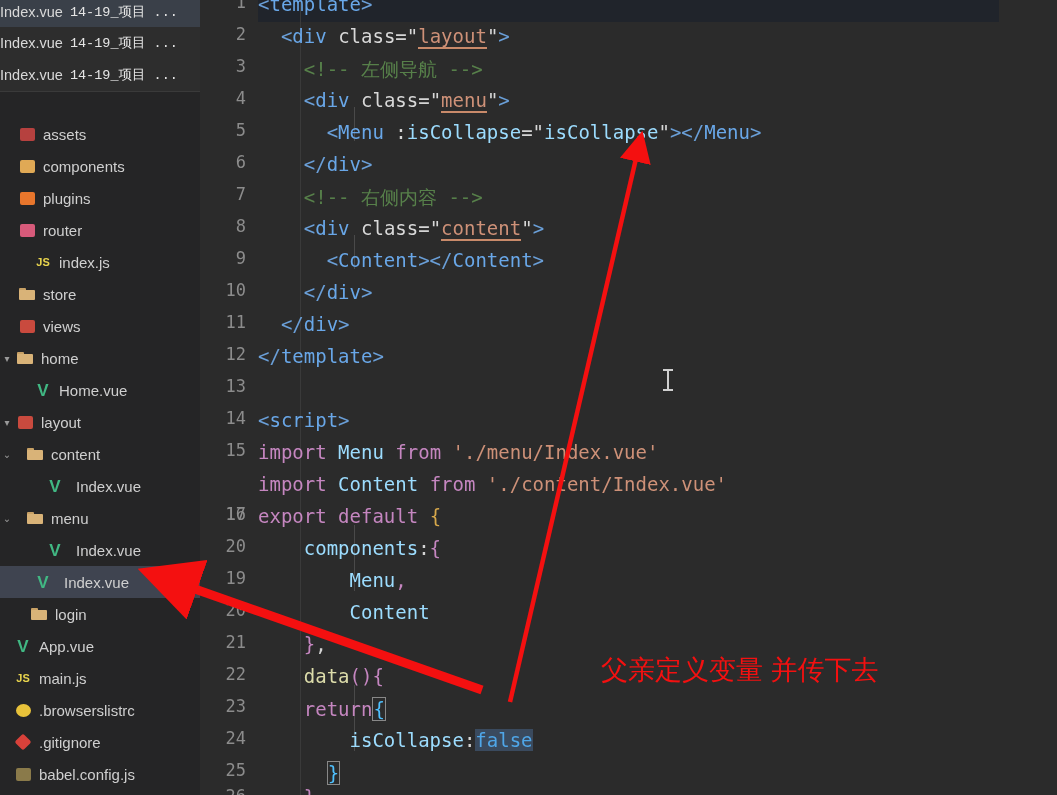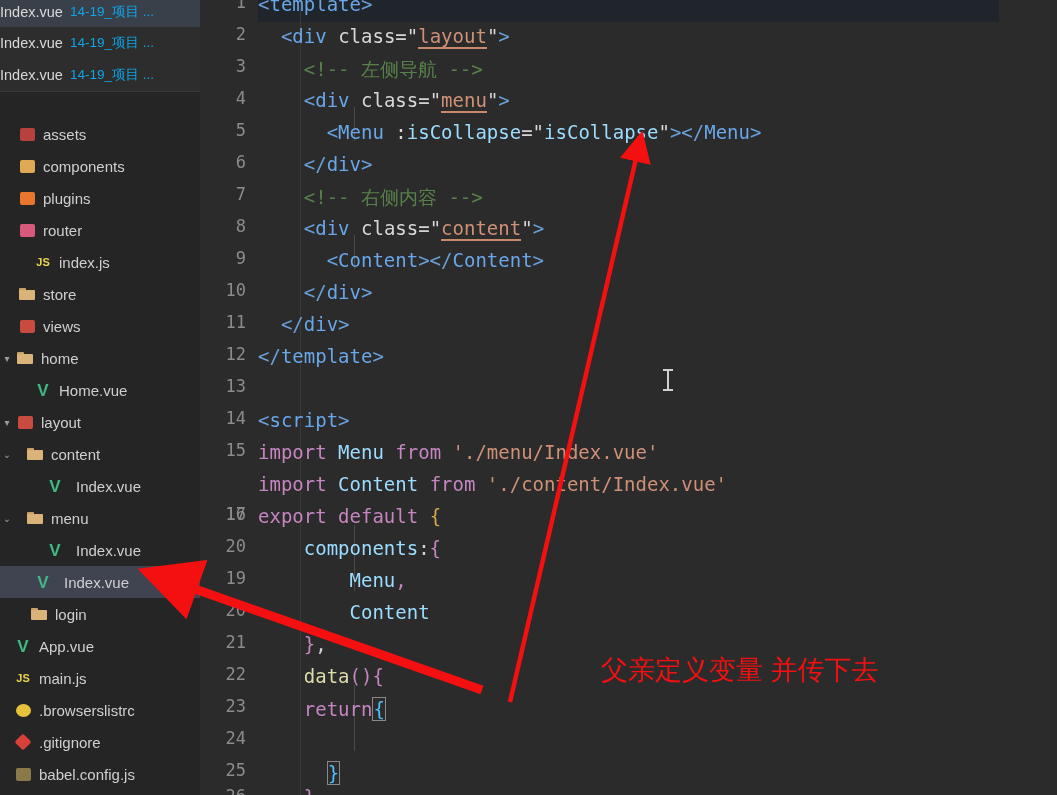--- a/index.html
+++ b/index.html
@@ -58,21 +58,21 @@
   }
   .tabstrip{position:absolute;left:0;top:0;width:200px;height:92px;background:#2d2d2d;}
   .tab-item{
     position:absolute;left:0;width:200px;height:30px;
     font-family:"Liberation Sans",sans-serif;font-size:14.5px;
     color:#c4c4c4;white-space:nowrap;overflow:hidden;
     display:flex;align-items:center;
   }
   .tab-item.active{background:#3a4049;}
   .tab-item .tfile{color:#d8d8d8;}
-  .tab-item .tpath{color:#0ea5e9;margin-left:7px;font-size:13.5px;}
+  .tab-item .tpath{color:#e5e5e5;margin-left:7px;font-size:13.5px;font-family:Liberation Mono, monospace;}
   .tabstrip-sep{position:absolute;left:0;top:91px;width:200px;height:1px;background:#3a3a3a;}
   .explorer-gap{position:absolute;left:0;top:92px;width:200px;height:26px;background:#252526;}
 
   .tree{position:absolute;left:0;top:118px;width:200px;}
   .row{
     position:relative;height:32px;display:flex;align-items:center;
     font-family:"Liberation Sans",sans-serif;font-size:15px;color:#cfcfcf;
     white-space:nowrap;
   }
   .row.selected{background:#3f4450;}
@@ -260,20 +260,21 @@
       <div class="cline" style="top:409px;left:0;"><span class="t-brack">&lt;</span><span class="t-tagname">script</span><span class="t-brack">&gt;</span></div>
       <div class="cline" style="top:441px;left:0;"><span class="t-kw2">import</span> <span class="t-attr">Menu</span> <span class="t-kw2">from</span> <span class="t-str">'./menu/Index.vue'</span></div>
       <div class="cline" style="top:473px;left:0;"><span class="t-kw2">import</span> <span class="t-attr">Content</span> <span class="t-kw2">from</span> <span class="t-str">'./content/Index.vue'</span></div>
       <div class="cline" style="top:505px;left:0;"><span class="t-kw2">export</span> <span class="t-kw2">default</span> <span class="t-brace">{</span></div>
       <div class="cline" style="top:537px;left:0;"><span class="t-plain">    </span><span class="t-attr">components</span><span class="t-plain">:</span><span class="t-brace2">{</span></div>
       <div class="cline" style="top:569px;left:0;"><span class="t-plain">        </span><span class="t-attr">Menu</span><span class="t-brace2">,</span></div>
       <div class="cline" style="top:601px;left:0;"><span class="t-plain">        </span><span class="t-attr">Content</span></div>
       <div class="cline" style="top:633px;left:0;"><span class="t-plain">    </span><span class="t-brace2">}</span><span class="t-plain">,</span></div>
       <div class="cline" style="top:665px;left:0;"><span class="t-plain">    </span><span class="t-fn">data</span><span class="t-brace2">()</span><span class="t-brace2">{</span></div>
       <div class="cline" style="top:697px;left:0;"><span class="t-plain">    </span><span class="t-kw2">return</span><span class="t-brace3 bbox">{</span></div>
+      <div class="cline" style="top:729px;left:0;"><span class="t-plain">        </span><span class="t-attr">isCollapse</span><span class="t-plain">:</span><span class="sel t-num">false</span></div>
       <div class="cline" style="top:761px;left:0;"><span class="t-plain">      </span><span class="t-brace3 bbox">}</span></div>
       <div class="cline" style="top:786px;left:0;"><span class="t-plain">    </span><span class="t-brace2">}</span></div>
     </div>
 
     <div class="ibeam" style="left:463px;top:369px;"></div>
   </div>
 
   <div class="sidebar">
     <div class="tabstrip">
       <div class="tab-item active" style="top:-3px;">

